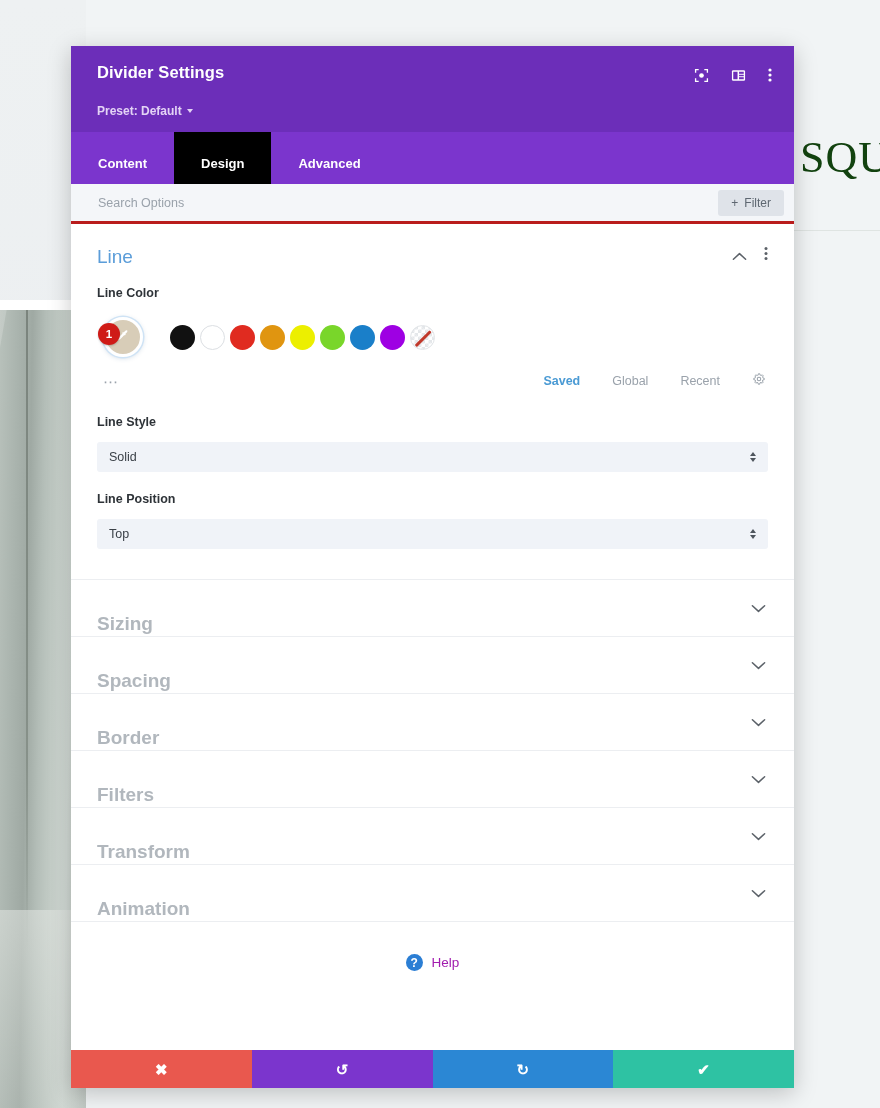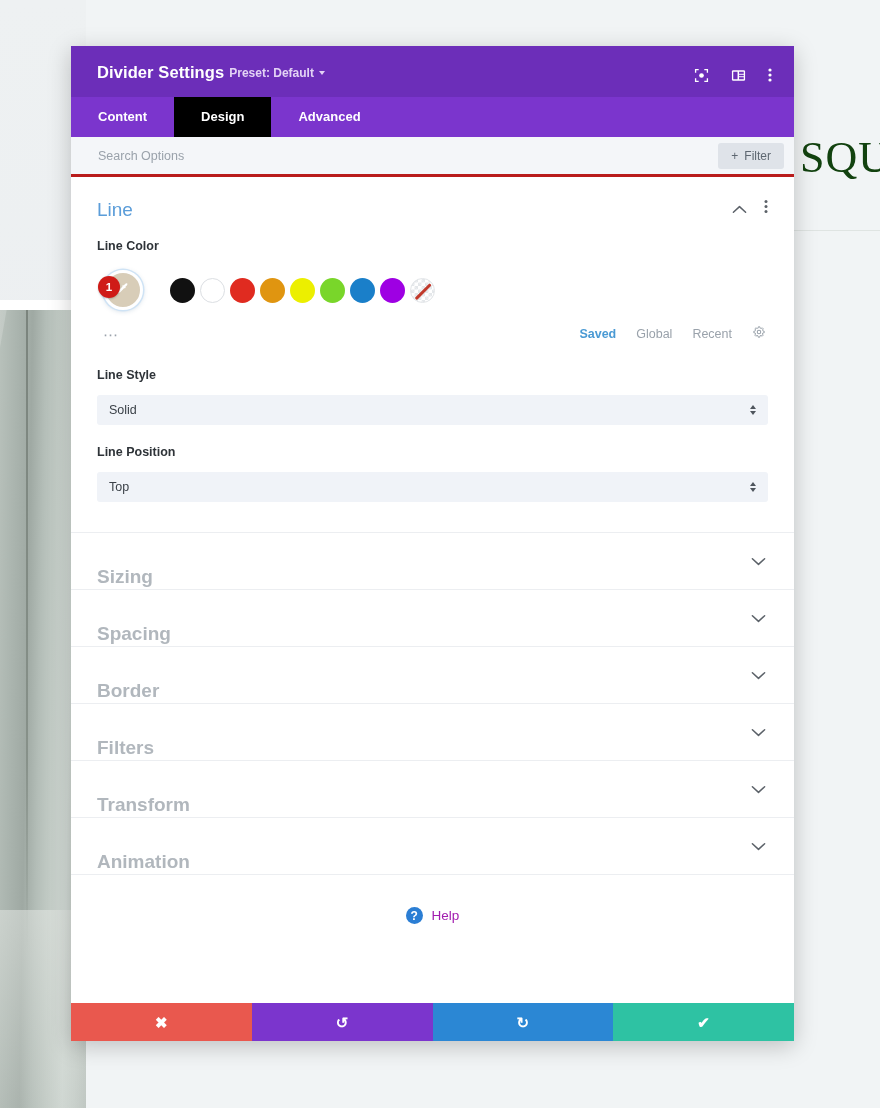--- a/index.html
+++ b/index.html
@@ -92,21 +92,21 @@
   }
 
   
   .modal-header {
     background: #6c2eb9;
     padding: 17px 22px 14px 26px;
     display: flex;
     align-items: flex-start;
     justify-content: space-between;
   }
-  .header-titles { display: flex; gap: 5px; }
+  .header-titles { display: flex; flex-direction: column; gap: 22px; }
   .modal-title {
     color: #ffffff;
     font-size: 16.5px;
     font-weight: bold;
     letter-spacing: .1px;
   }
   .modal-preset {
     color: #e3d3f5;
     font-size: 12px;
     font-weight: bold;
@@ -120,21 +120,21 @@
     border-right: 3.5px solid transparent;
     border-top: 4px solid #e3d3f5;
     display: inline-block;
   }
   .header-icons { display: flex; align-items: center; gap: 22px; padding-top: 4px; }
   .hicon { cursor: pointer; display: flex; align-items: center; justify-content: center; }
 
   
   .tabs { display: flex; background: #7b35cd; }
   .tab {
-    padding: 12px 27px 13px;
+    padding: 24px 27px 13px;
     color: #ffffff;
     font-size: 13px;
     font-weight: bold;
     cursor: pointer;
     white-space: nowrap;
   }
   .tab.active { background: #000000; }
 
   
   .searchbar {
@@ -257,21 +257,21 @@
   .sw-gap { width: 11px; flex: 0 0 auto; }
 
   .palette-meta {
     display: flex;
     align-items: center;
     justify-content: space-between;
     padding: 6px 2px 0 6px;
     height: 34px;
   }
   .dots-h { color: #9aa2ab; font-size: 15px; letter-spacing: 1.5px; cursor: pointer; line-height: 1; }
-  .meta-right { display: flex; align-items: center; gap: 20px; }
+  .meta-right { display: flex; align-items: center; gap: 32px; }
   .meta-link { font-size: 12.5px; color: #9aa2ab; cursor: pointer; }
   .meta-link.active { color: #4a9ad4; font-weight: bold; }
 
   .field-block { padding-top: 20px; }
   .select-wrap { position: relative; }
   .fake-select {
     width: 100%;
     height: 30px;
     background: #f0f3f8;
     border: none;

